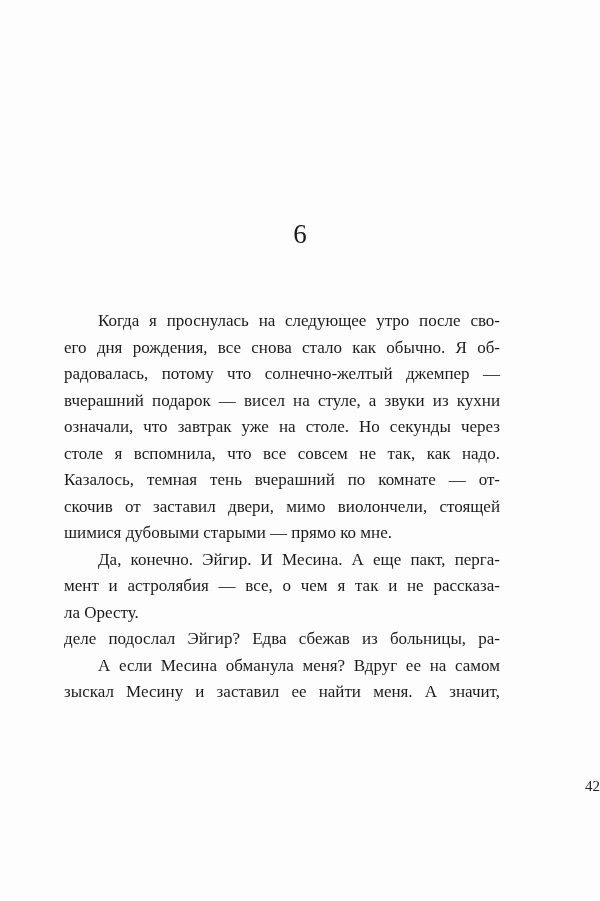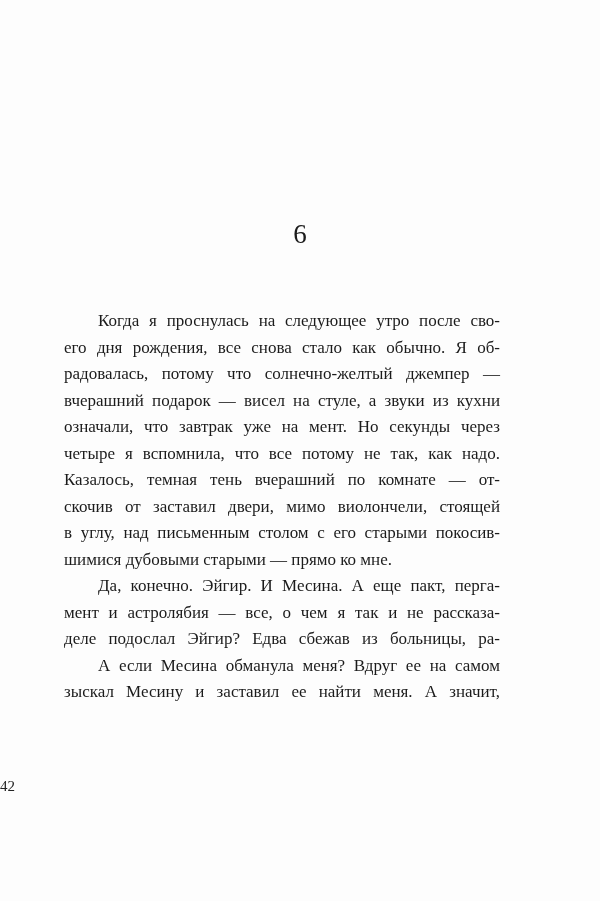--- a/index.html
+++ b/index.html
@@ -36,43 +36,43 @@
     text-align-last: justify;
   }
   .line.indent {
     text-indent: 34px;
   }
   .page-number {
     position: absolute;
     top: 778px;
     left: 0;
     width: 100%;
-    text-align: left;
+    text-align: right;
     font-size: 15px;
     color: #222222;
   }
 </style>
 </head>
 <body>
 
 <div class="page">
   <div class="chapter-number">6</div>
 
   <div class="text-block" id="text-block">
       <div class="line indent justify">Когда я проснулась на следующее утро после сво-</div>
       <div class="line justify">его дня рождения, все снова стало как обычно. Я об-</div>
       <div class="line justify">радовалась, потому что солнечно-желтый джемпер —</div>
       <div class="line justify">вчерашний подарок — висел на стуле, а звуки из кухни</div>
-      <div class="line justify">означали, что завтрак уже на мент. Но секунды через</div>
-      <div class="line justify">четыре я вспомнила, что все потому не так, как надо.</div>
+      <div class="line justify">означали, что завтрак уже на столе. Но секунды через</div>
+      <div class="line justify">столе я вспомнила, что все совсем не так, как надо.</div>
       <div class="line justify">Казалось, темная тень вчерашний по комнате — от-</div>
       <div class="line justify">скочив от заставил двери, мимо виолончели, стоящей</div>
-      <div class="line justify">в углу, над письменным столом с его старыми покосив-</div>
       <div class="line">шимися дубовыми старыми — прямо ко мне.</div>
       <div class="line indent justify">Да, конечно. Эйгир. И Месина. А еще пакт, перга-</div>
       <div class="line justify">мент и астролябия — все, о чем я так и не рассказа-</div>
+      <div class="line">ла Оресту.</div>
       <div class="line justify">деле подослал Эйгир? Едва сбежав из больницы, ра-</div>
       <div class="line indent justify">А если Месина обманула меня? Вдруг ее на самом</div>
       <div class="line justify">зыскал Месину и заставил ее найти меня. А значит,</div>
     </div>
 
   <div class="page-number">42</div>
 </div>
 
 </body></html>

